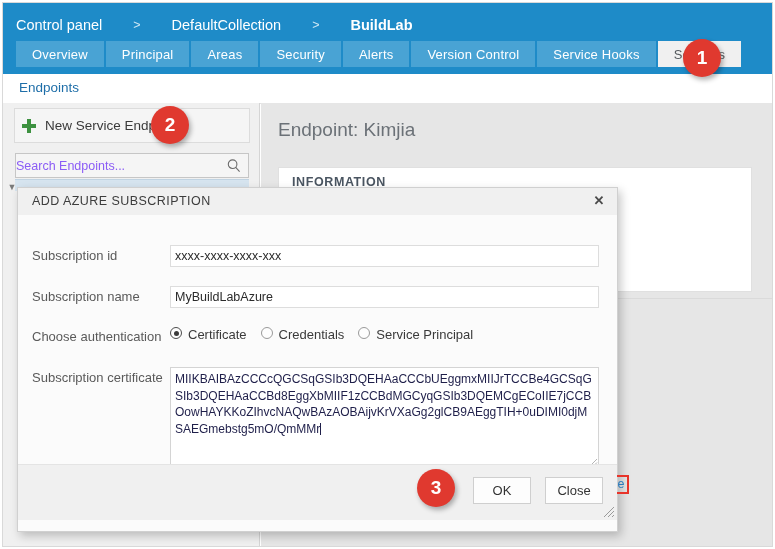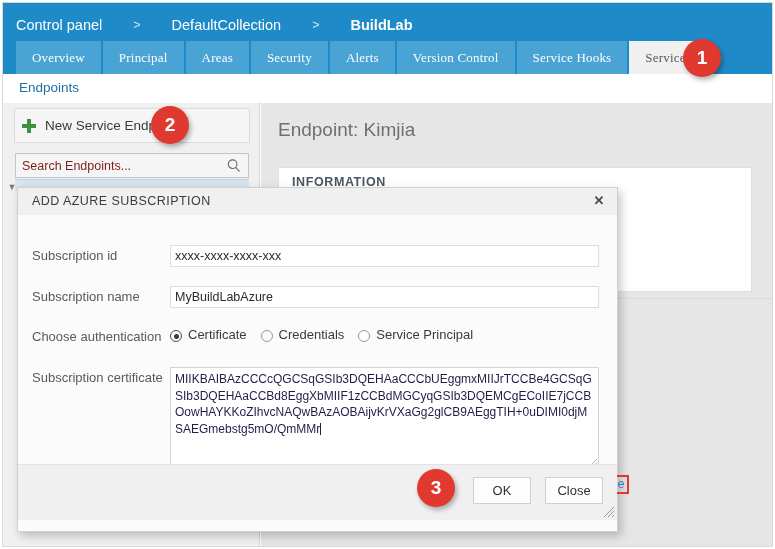--- a/index.html
+++ b/index.html
@@ -60,24 +60,23 @@
     font-size: 12.5px;
   }
   .bc-current { font-weight: bold; }
 
   
   .tabs {
     position: absolute;
     left: 0;
     top: 38px;
     width: 100%;
-    height: 33px;
+    height: 26px;
     display: flex;
     align-items: stretch;
-    font-family: Liberation Serif, serif;
   }
   .tabs-lead {
     width: 13px;
     background: #1e8bc8;
   }
   .tab {
     background: #49a3d4;
     color: #ffffff;
     font-size: 13px;
     display: flex;
@@ -178,22 +177,21 @@
     top: 50px;
     right: 10px;
     height: 25px;
     background: #f5f5f5;
     border: 1px solid #c6c6c6;
     box-sizing: border-box;
     display: flex;
     align-items: center;
   }
   .search-input-text {
-    margin-left: 6px;
-    color: #7f1d1d;
+    color: #8b5cf6;
     font-size: 12.5px;
     flex: 1;
   }
   .search-icon {
     width: 16px;
     height: 16px;
     margin-right: 6px;
     color: #6b6b6b;
   }
   .sel-row {
@@ -327,21 +325,21 @@
   }
   .radio-group {
     position: absolute;
     left: 152px;
     display: flex;
     align-items: center;
     gap: 0;
   }
   .radio-opt {
     display: flex;
-    align-items: flex-end;
+    align-items: flex-start;
     margin-right: 14px;
     cursor: pointer;
   }
   .radio-dot {
     width: 12px;
     height: 12px;
     border-radius: 50%;
     border: 1px solid #9a9a9a;
     background: #fdfdfd;
     margin-right: 6px;

